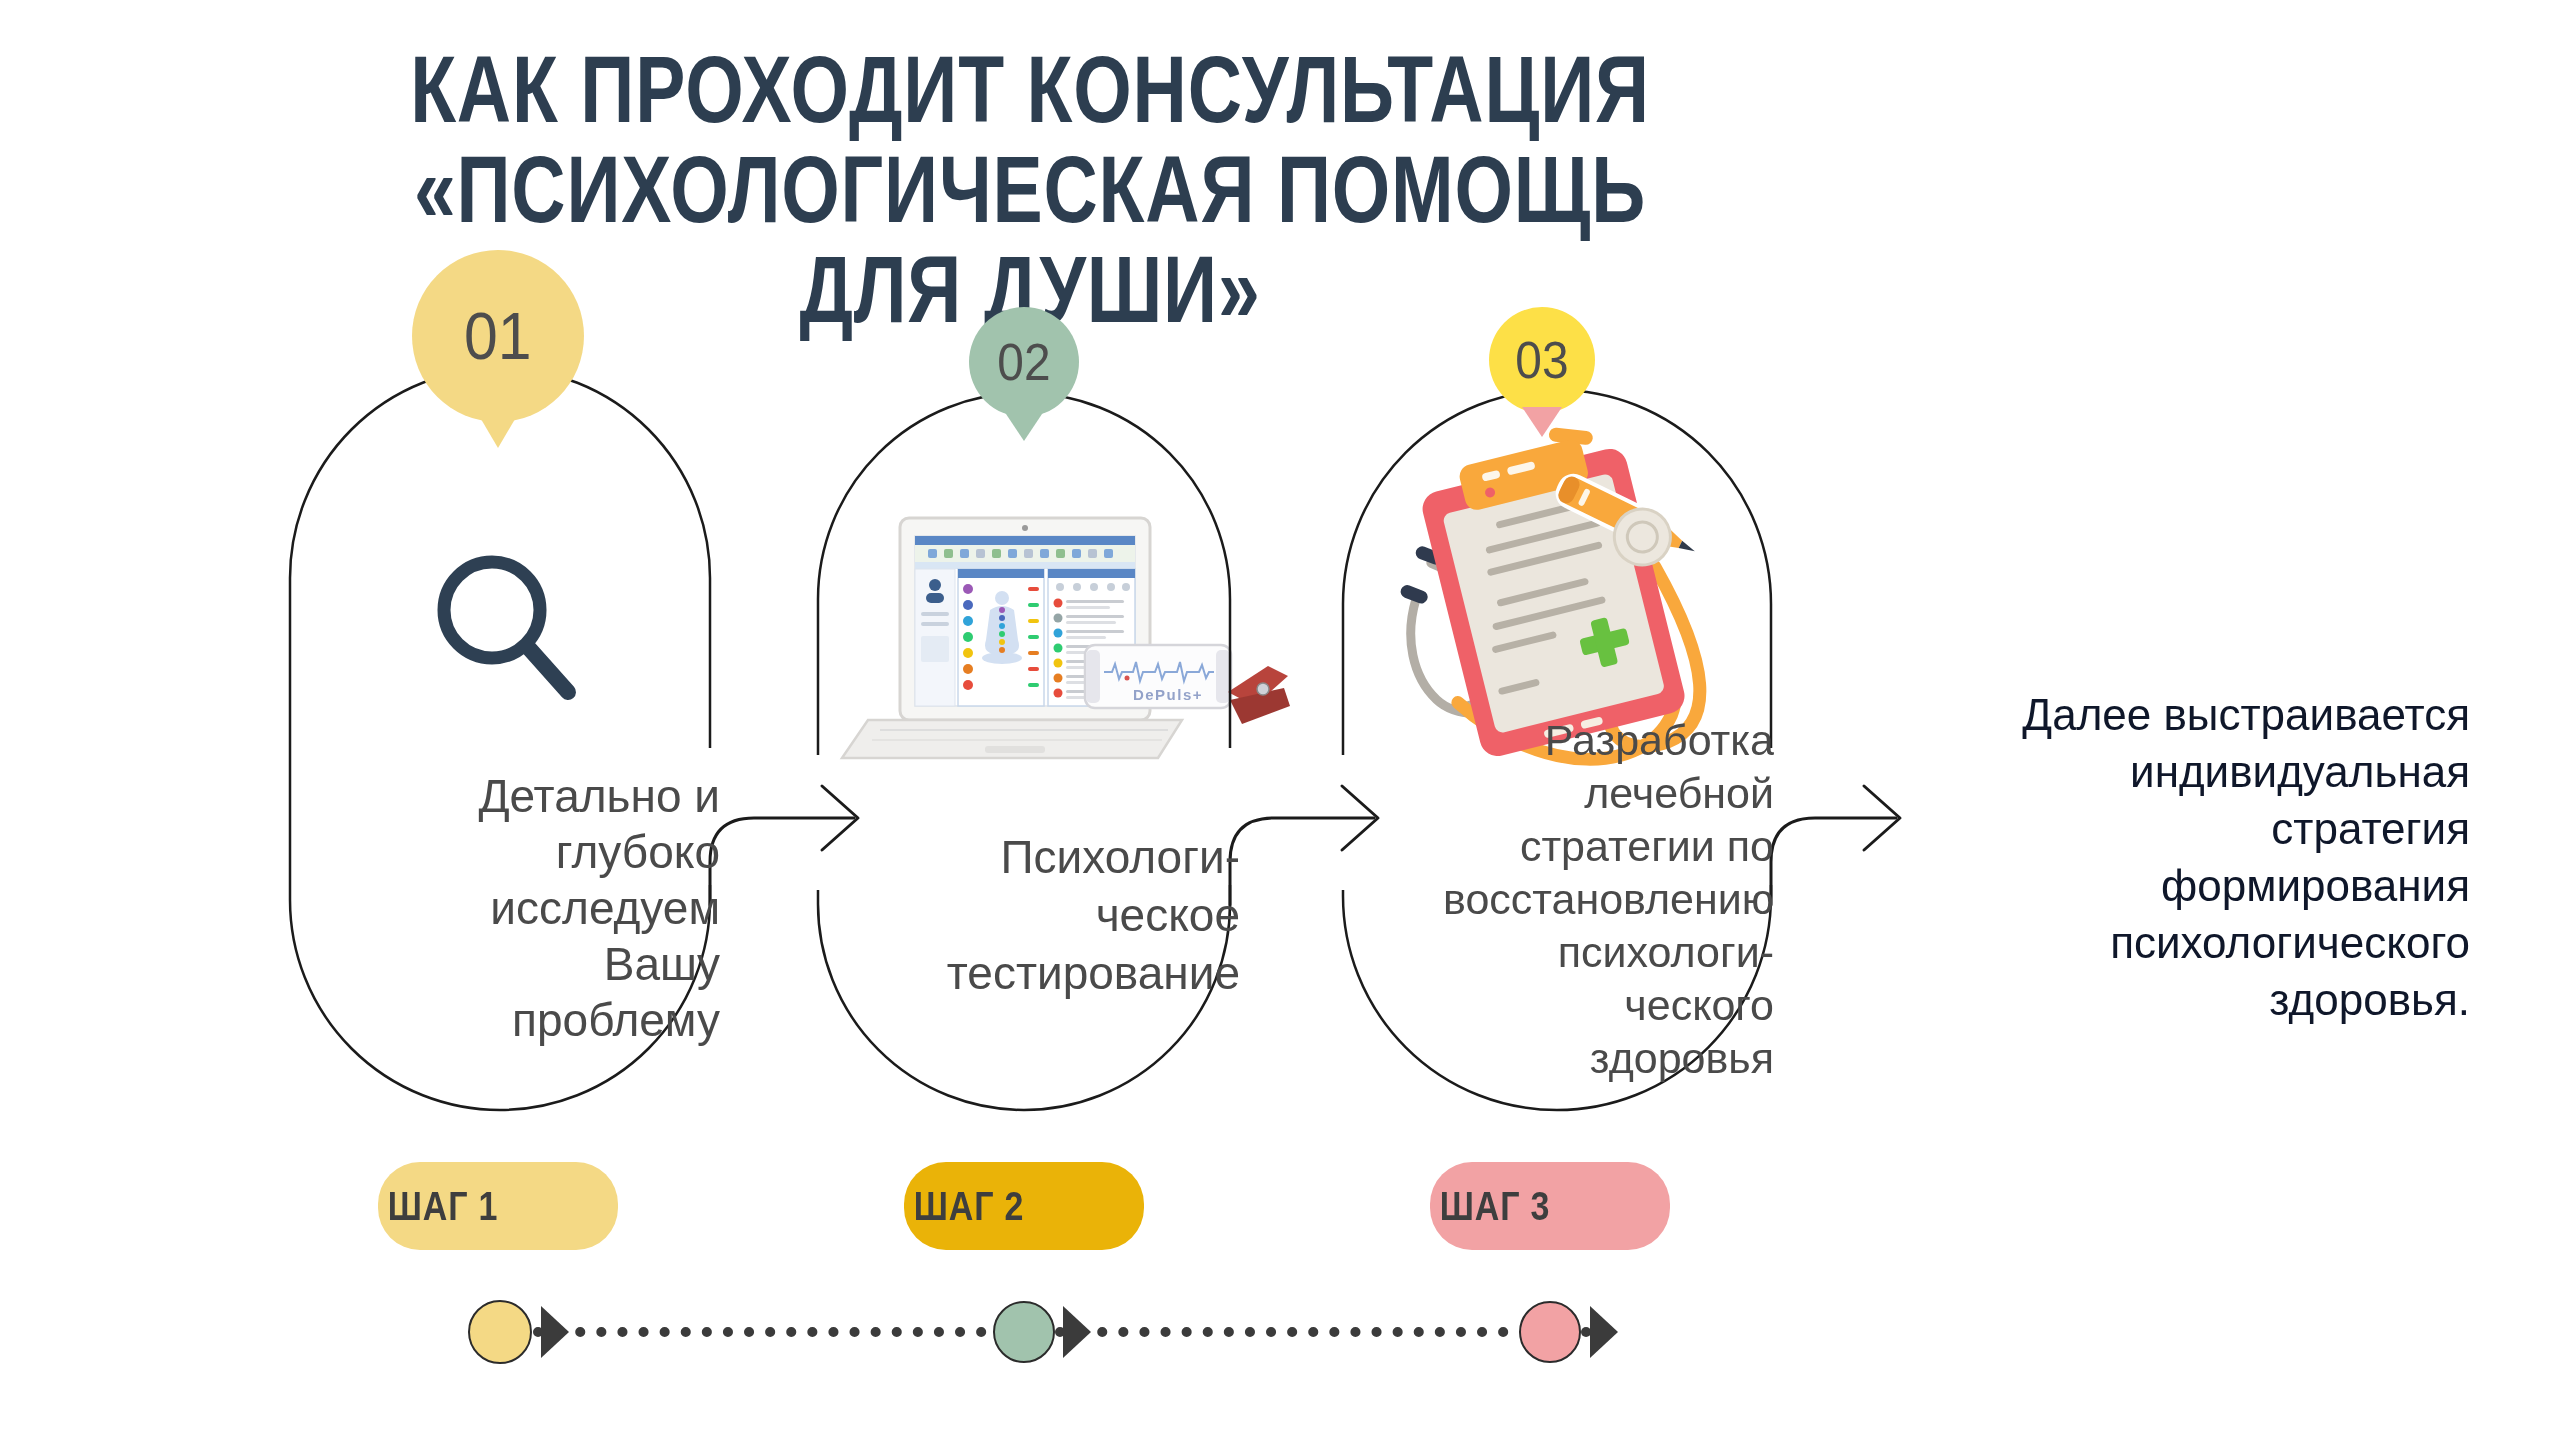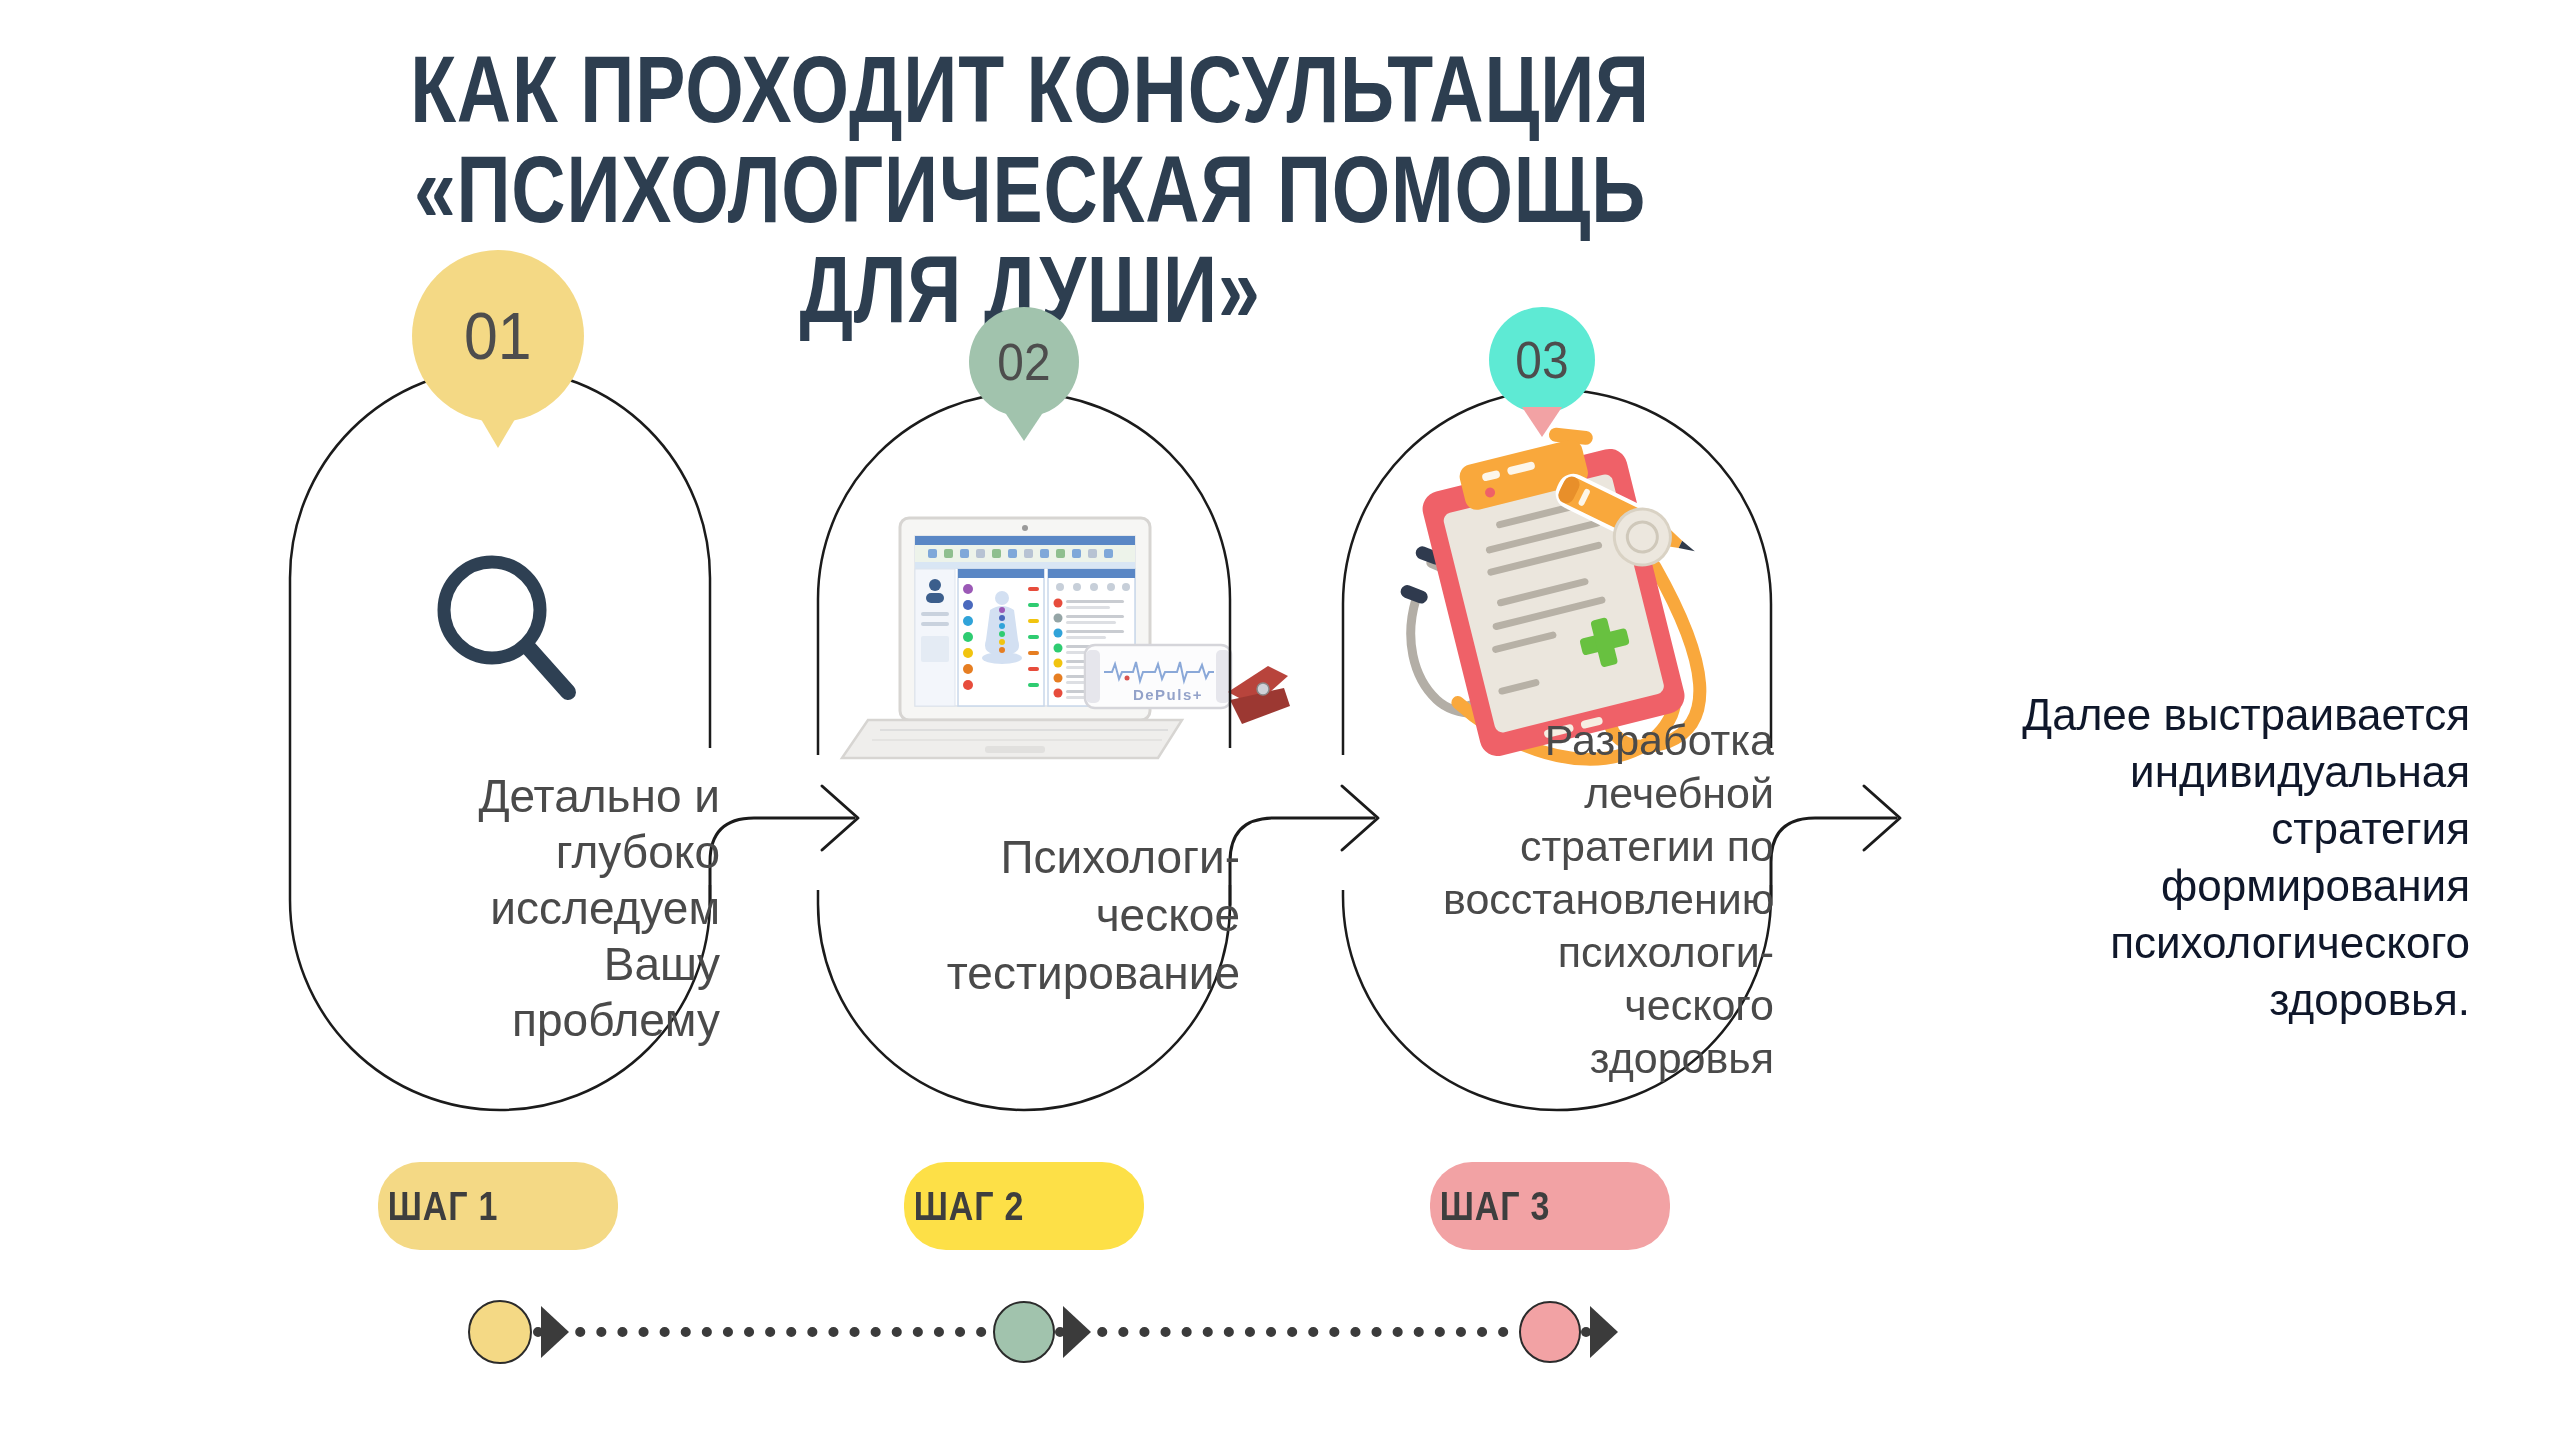--- a/index.html
+++ b/index.html
@@ -15,40 +15,40 @@
   .title-line { display:block; font-size:94px; line-height:100px; transform:scaleX(0.80); letter-spacing:1px; }
 
   
   .num-badge { position:absolute; border-radius:50%; display:flex; align-items:center;
                justify-content:center; color:#4d4d4d; }
   .num-badge .num { display:inline-block; transform:scaleX(0.92); font-weight:400; }
   .bubble-tail { position:absolute; left:50%; bottom:-26px; transform:translateX(-50%);
                  width:0; height:0; border-left:20px solid transparent; border-right:20px solid transparent; }
   #num1 { left:412px; top:250px; width:172px; height:172px; background:#f4d985; font-size:66px; }
   #num2 { left:969px; top:307px; width:110px; height:110px; background:#a1c3ad; font-size:52px; }
-  #num3 { left:1489px; top:307px; width:106px; height:106px; background:#5eead4; font-size:52px; }
+  #num3 { left:1489px; top:307px; width:106px; height:106px; background:#fde047; font-size:52px; }
   #num1 .bubble-tail { border-top:34px solid #f4d985; }
   #num2 .bubble-tail { border-top:30px solid #a1c3ad; bottom:-24px; }
   #num3 .bubble-tail { border-top:30px solid #f2a2a4; bottom:-24px; }
 
   
   .desc { position:absolute; text-align:right; white-space:pre-line; color:#4a4a4a; }
   #desc1 { left:280px;  top:768px; width:440px; font-size:46px; line-height:56px; }
   #desc2 { left:808px;  top:828px; width:432px; font-size:46px; line-height:58px; }
   #desc3 { left:1340px; top:714px; width:434px; font-size:43px; line-height:53px; }
   #outcome { left:1950px; top:686px; width:520px; font-size:44px; line-height:57px;
              position:absolute; text-align:right; white-space:pre-line; color:#0f172a; }
 
   
   .step-badge { position:absolute; top:1162px; width:240px; height:88px; border-radius:42px;
                 display:flex; align-items:center; justify-content:flex-start;
                 font-size:40px; font-weight:700; color:#3e3e3e; }
   .step-badge .lbl { display:inline-block; transform:scaleX(0.85); letter-spacing:1px; }
   #badge1 { left:378px;  background:#f4d985; }
-  #badge2 { left:904px;  background:#fde047; }
+  #badge2 { left:904px;  background:#eab308; }
   #badge3 { left:1430px; background:#f2a2a4; }
 </style>
 </head>
 <body>
 
 <div class="canvas">
 
   <svg class="art" width="2560" height="1440" viewBox="0 0 2560 1440">
 
     <g>

